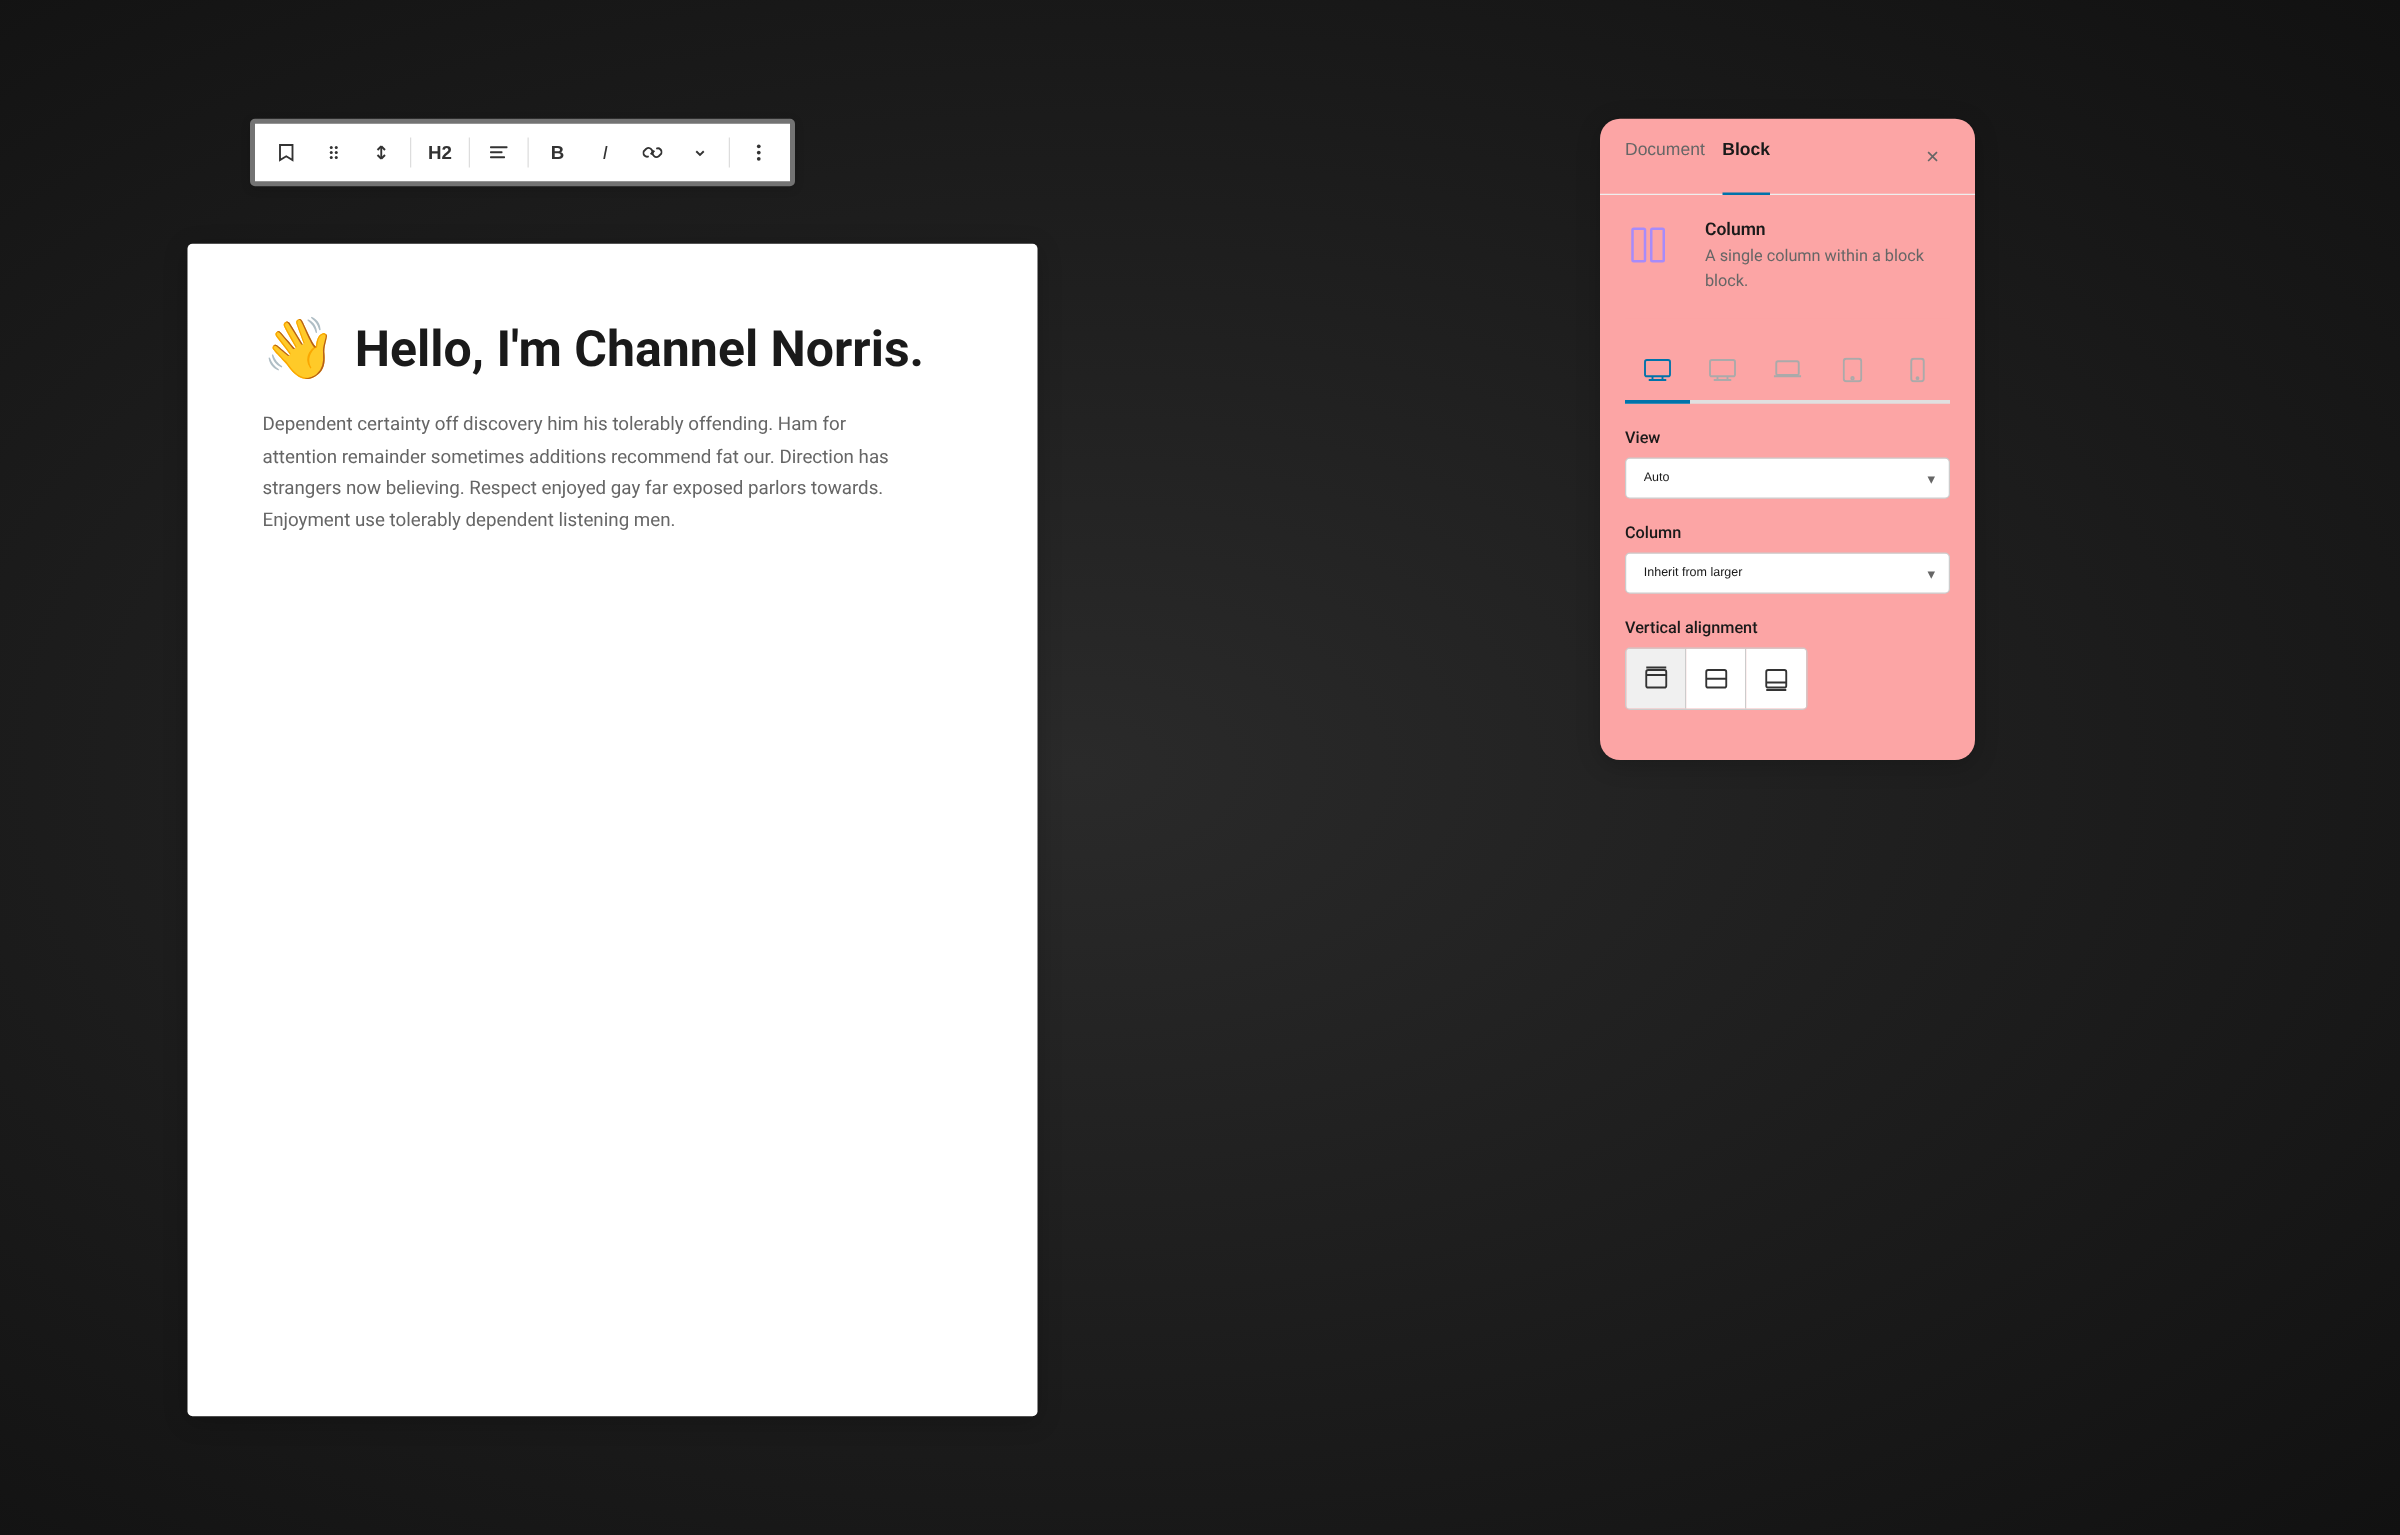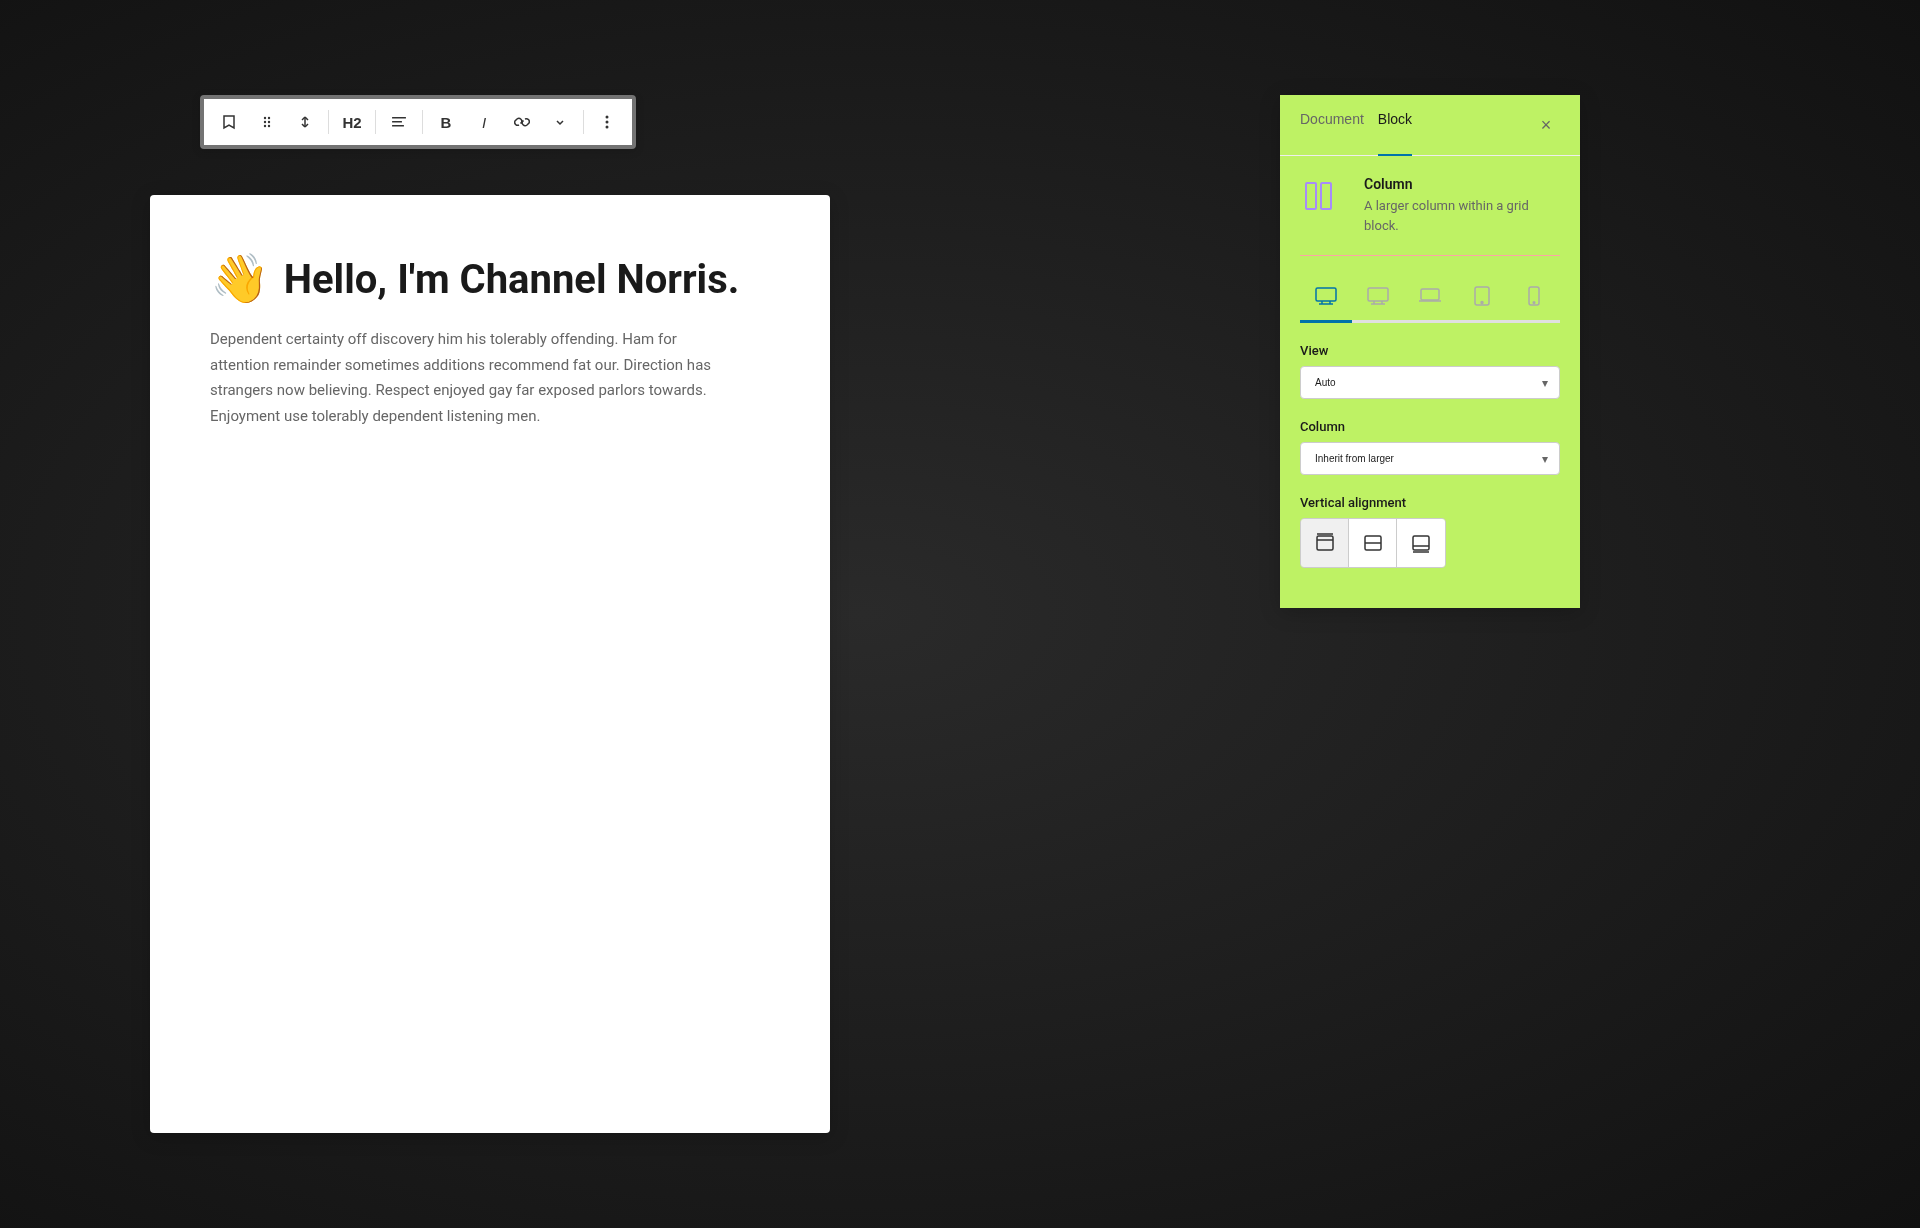--- a/index.html
+++ b/index.html
@@ -148,22 +148,22 @@
     .cta-arrow {
       font-size: 18px;
     }
 
     
     .block-panel {
       position: absolute;
       right: 340px;
       top: 95px;
       width: 300px;
-      background: #bef264;
-      border-radius: 0;
+      background: #fca5a5;
+      border-radius: 16px;
       box-shadow: 0 4px 20px rgba(0,0,0,0.2);
       overflow: hidden;
     }
 
     .panel-header {
       display: flex;
       align-items: center;
       padding: 16px 20px;
       border-bottom: 1px solid #eee;
       gap: 0;
@@ -174,21 +174,21 @@
       color: #666;
       padding: 0 14px 12px 0;
       cursor: pointer;
       position: relative;
       border: none;
       background: transparent;
     }
 
     .panel-tab.active {
       color: #1a1a1a;
-      font-weight: 400;
+      font-weight: 700;
     }
 
     .panel-tab.active::after {
       content: '';
       position: absolute;
       bottom: -17px;
       left: 0;
       right: 14px;
       height: 2px;
       background: #0073aa;
@@ -464,21 +464,21 @@
 
       <div class="block-info">
         <div class="block-icon">
           <div class="column-icon-svg">
             <div class="column-rect"></div>
             <div class="column-rect"></div>
           </div>
         </div>
         <div class="block-info-text">
           <div class="block-title">Column</div>
-          <div class="block-desc">A larger column within a grid block.</div>
+          <div class="block-desc">A single column within a block block.</div>
         </div>
       </div>
 
       <div class="responsive-tabs">
 
         <button class="resp-tab active" title="Desktop XL">
           <svg width="22" height="18" viewBox="0 0 22 18" fill="none" stroke="#0073aa" stroke-width="1.5">
             <rect x="1" y="1" width="20" height="13" rx="1.5"></rect>
             <line x1="7" y1="14" x2="7" y2="17"></line>
             <line x1="15" y1="14" x2="15" y2="17"></line>

